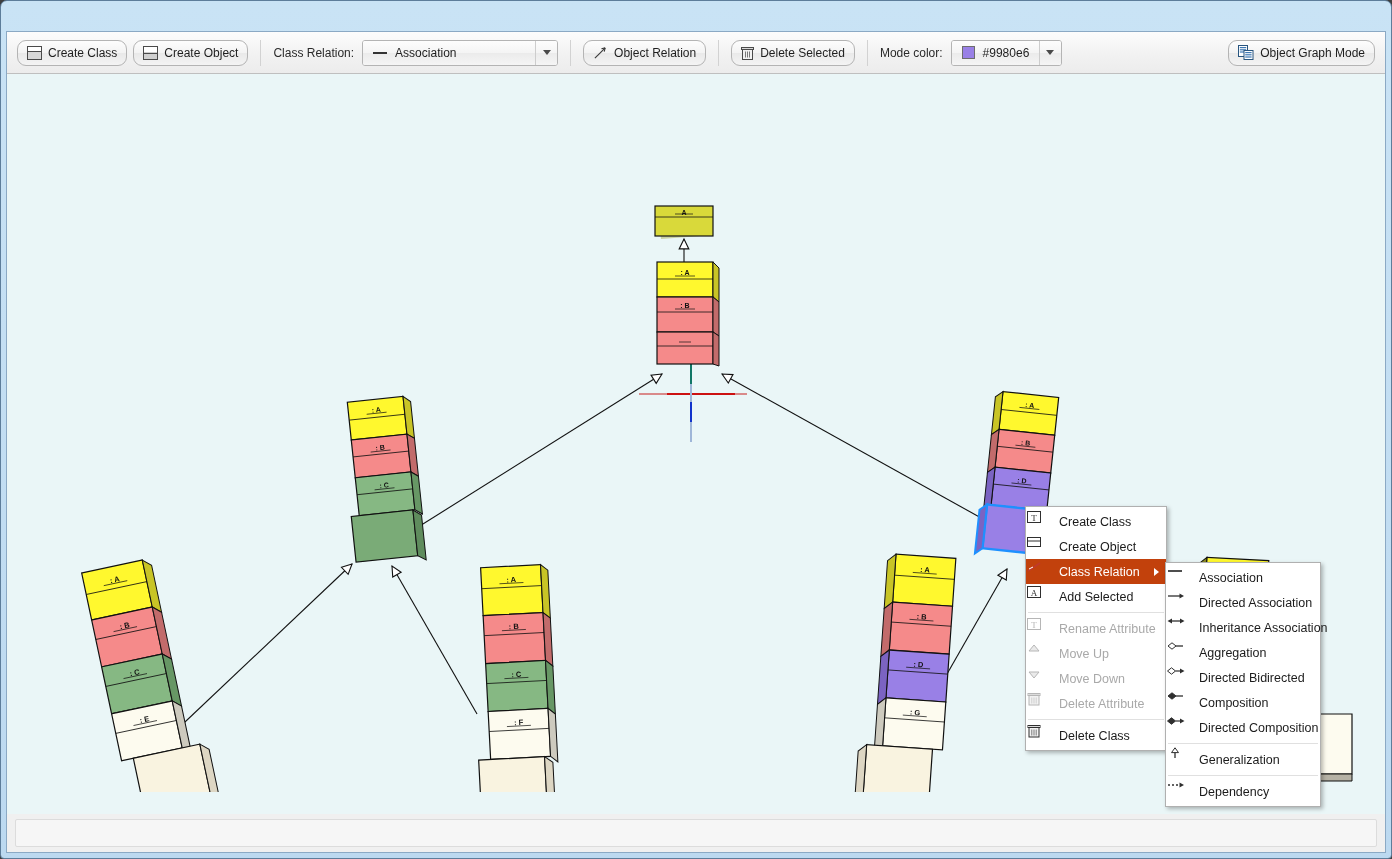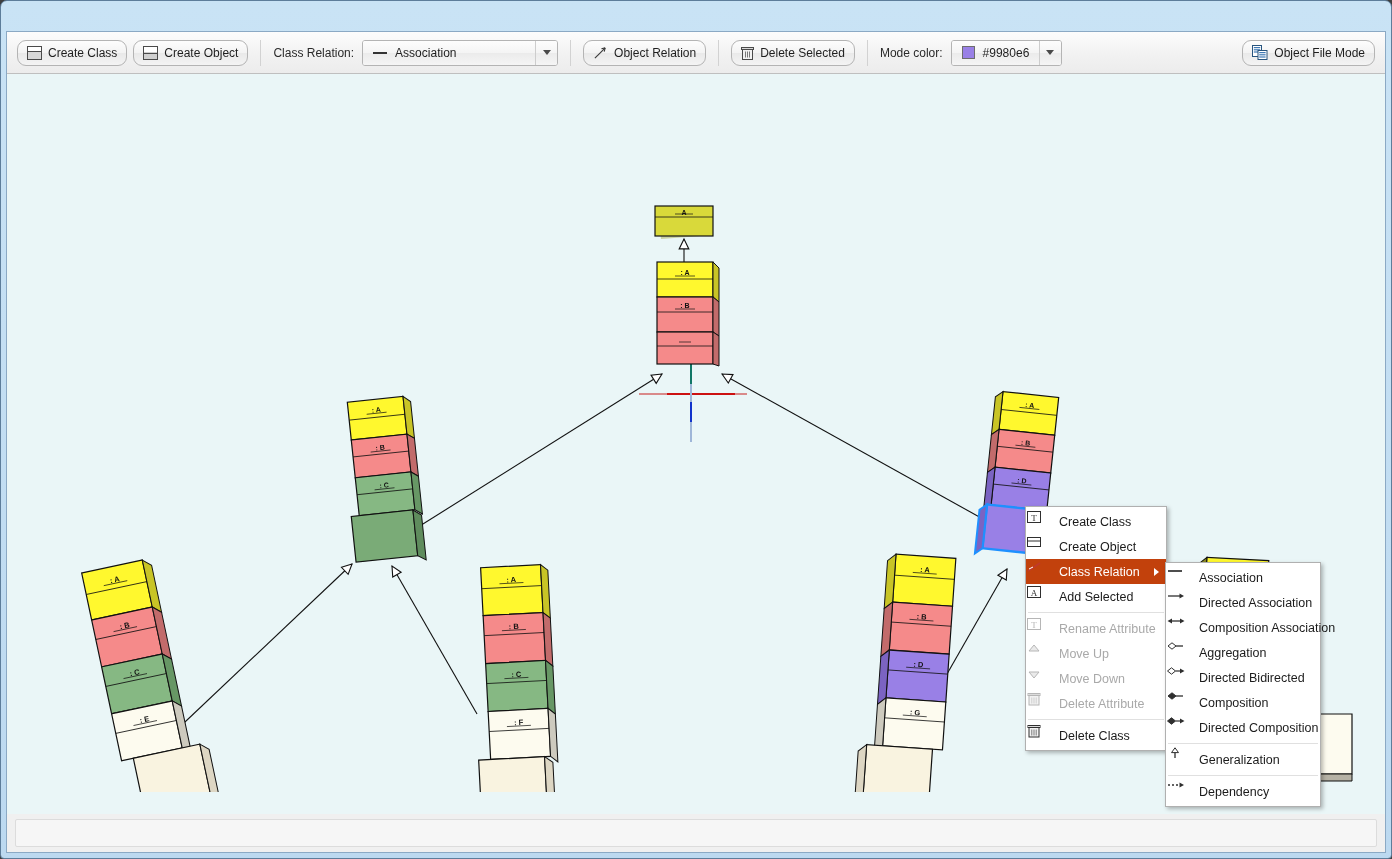--- a/index.html
+++ b/index.html
@@ -241,21 +241,21 @@
         <svg class="ico ico-ogm" viewBox="0 0 16 15">
           <rect x="0.5" y="0.5" width="9" height="11" fill="#ffffff" stroke="#28557f"></rect>
           <rect x="1.8" y="2" width="6.4" height="1.2" fill="#3f79b5"></rect>
           <rect x="1.8" y="4.2" width="6.4" height="1.2" fill="#3f79b5"></rect>
           <rect x="1.8" y="6.4" width="6.4" height="1.2" fill="#3f79b5"></rect>
           <rect x="6" y="5.5" width="9" height="9" fill="#ffffff" stroke="#28557f"></rect>
           <rect x="7.2" y="7" width="6.4" height="1.2" fill="#3f79b5"></rect>
           <rect x="7.2" y="9.2" width="6.4" height="1.2" fill="#3f79b5"></rect>
           <rect x="7.2" y="11.4" width="6.4" height="1.2" fill="#3f79b5"></rect>
         </svg>
-        <span>Object File Mode</span>
+        <span>Object Graph Mode</span>
       </div>
     </div>
 
     <div class="canvas" id="canvas">
 
       <svg width="1380" height="718">
         <defs>
           <marker id="hollowtri" markerWidth="12" markerHeight="12" refX="10" refY="6" orient="auto">
             <path d="M10,6 L1,1.6 L1,10.4 Z" fill="#ffffff" stroke="#111" stroke-width="1"></path>
           </marker>
@@ -558,21 +558,21 @@
             <span>Directed Association</span>
           </div>
           <div class="ctxitem">
             <span class="ctxicon">
               <svg width="20" height="12" viewBox="0 0 20 12">
                 <line x1="4" y1="6" x2="16" y2="6" stroke="#2f2f2f" stroke-width="1.3"></line>
              <path d="M1.5 6 L6 3.4 L6 8.6 Z" fill="#2f2f2f"></path>
              <path d="M18.5 6 L14 3.4 L14 8.6 Z" fill="#2f2f2f"></path>
               </svg>
             </span>
-            <span>Composition Association</span>
+            <span>Inheritance Association</span>
           </div>
           <div class="ctxitem">
             <span class="ctxicon">
               <svg width="20" height="12" viewBox="0 0 20 12">
                 <path d="M2 6 L6 2.8 L10 6 L6 9.2 Z" fill="#fff" stroke="#2f2f2f"></path>
              <line x1="10" y1="6" x2="17" y2="6" stroke="#2f2f2f" stroke-width="1.3"></line>
               </svg>
             </span>
             <span>Aggregation</span>
           </div>

